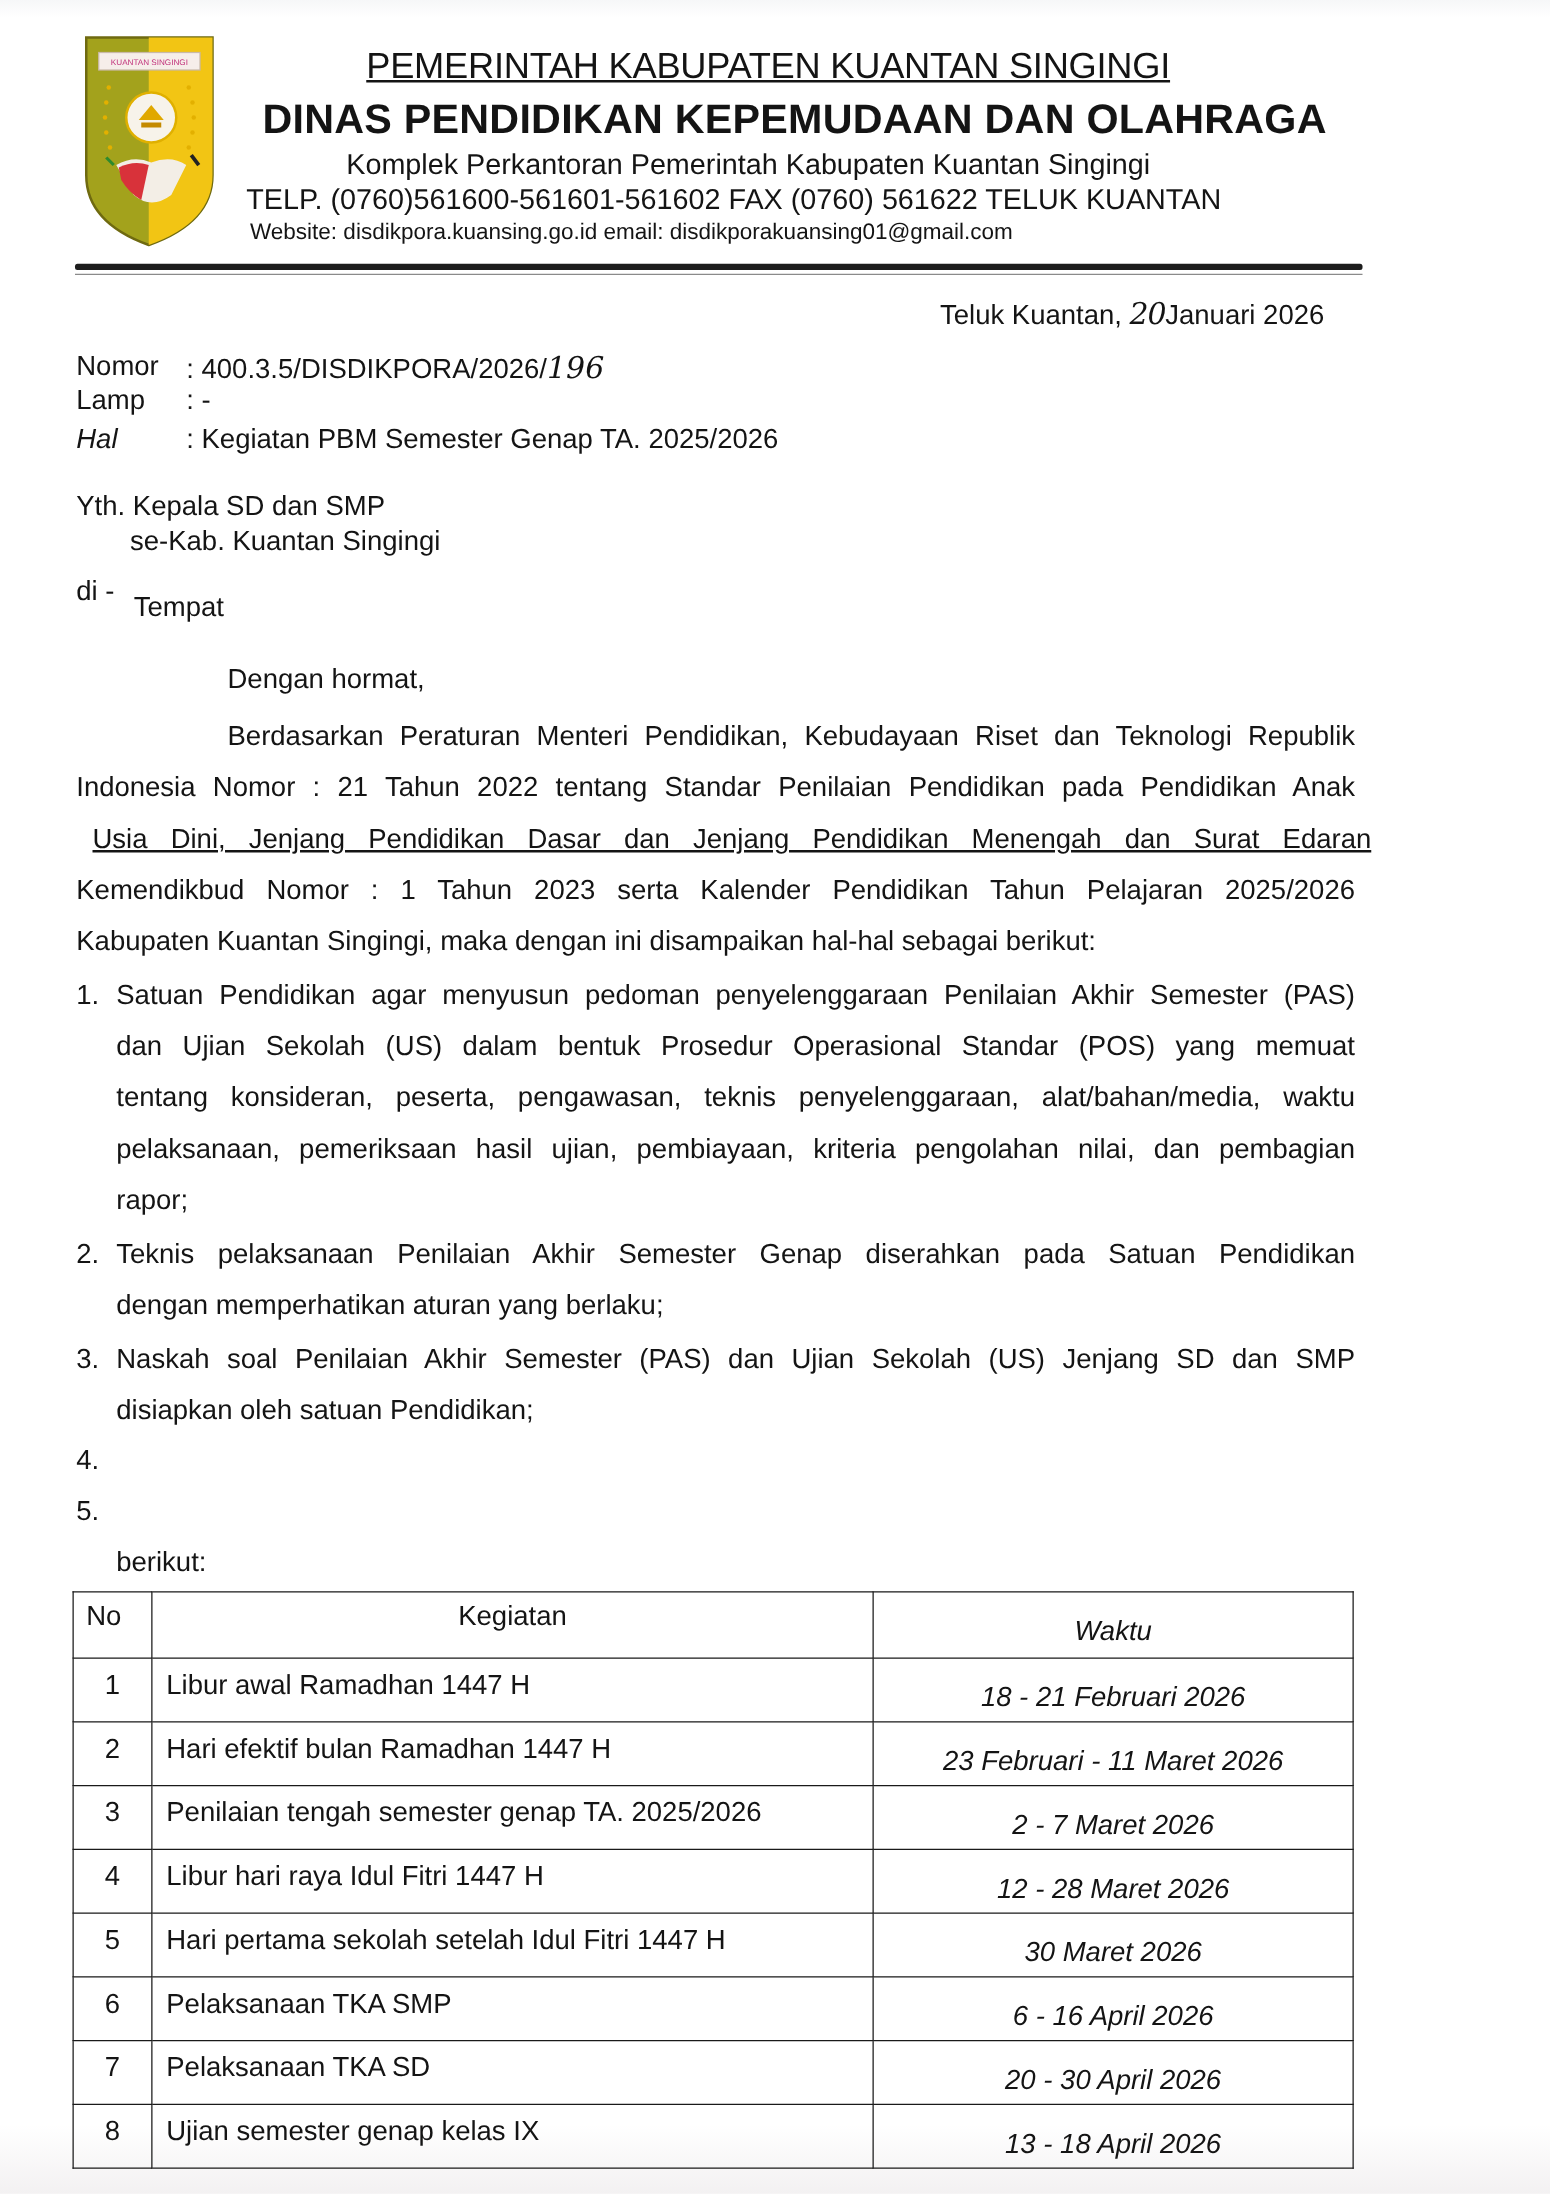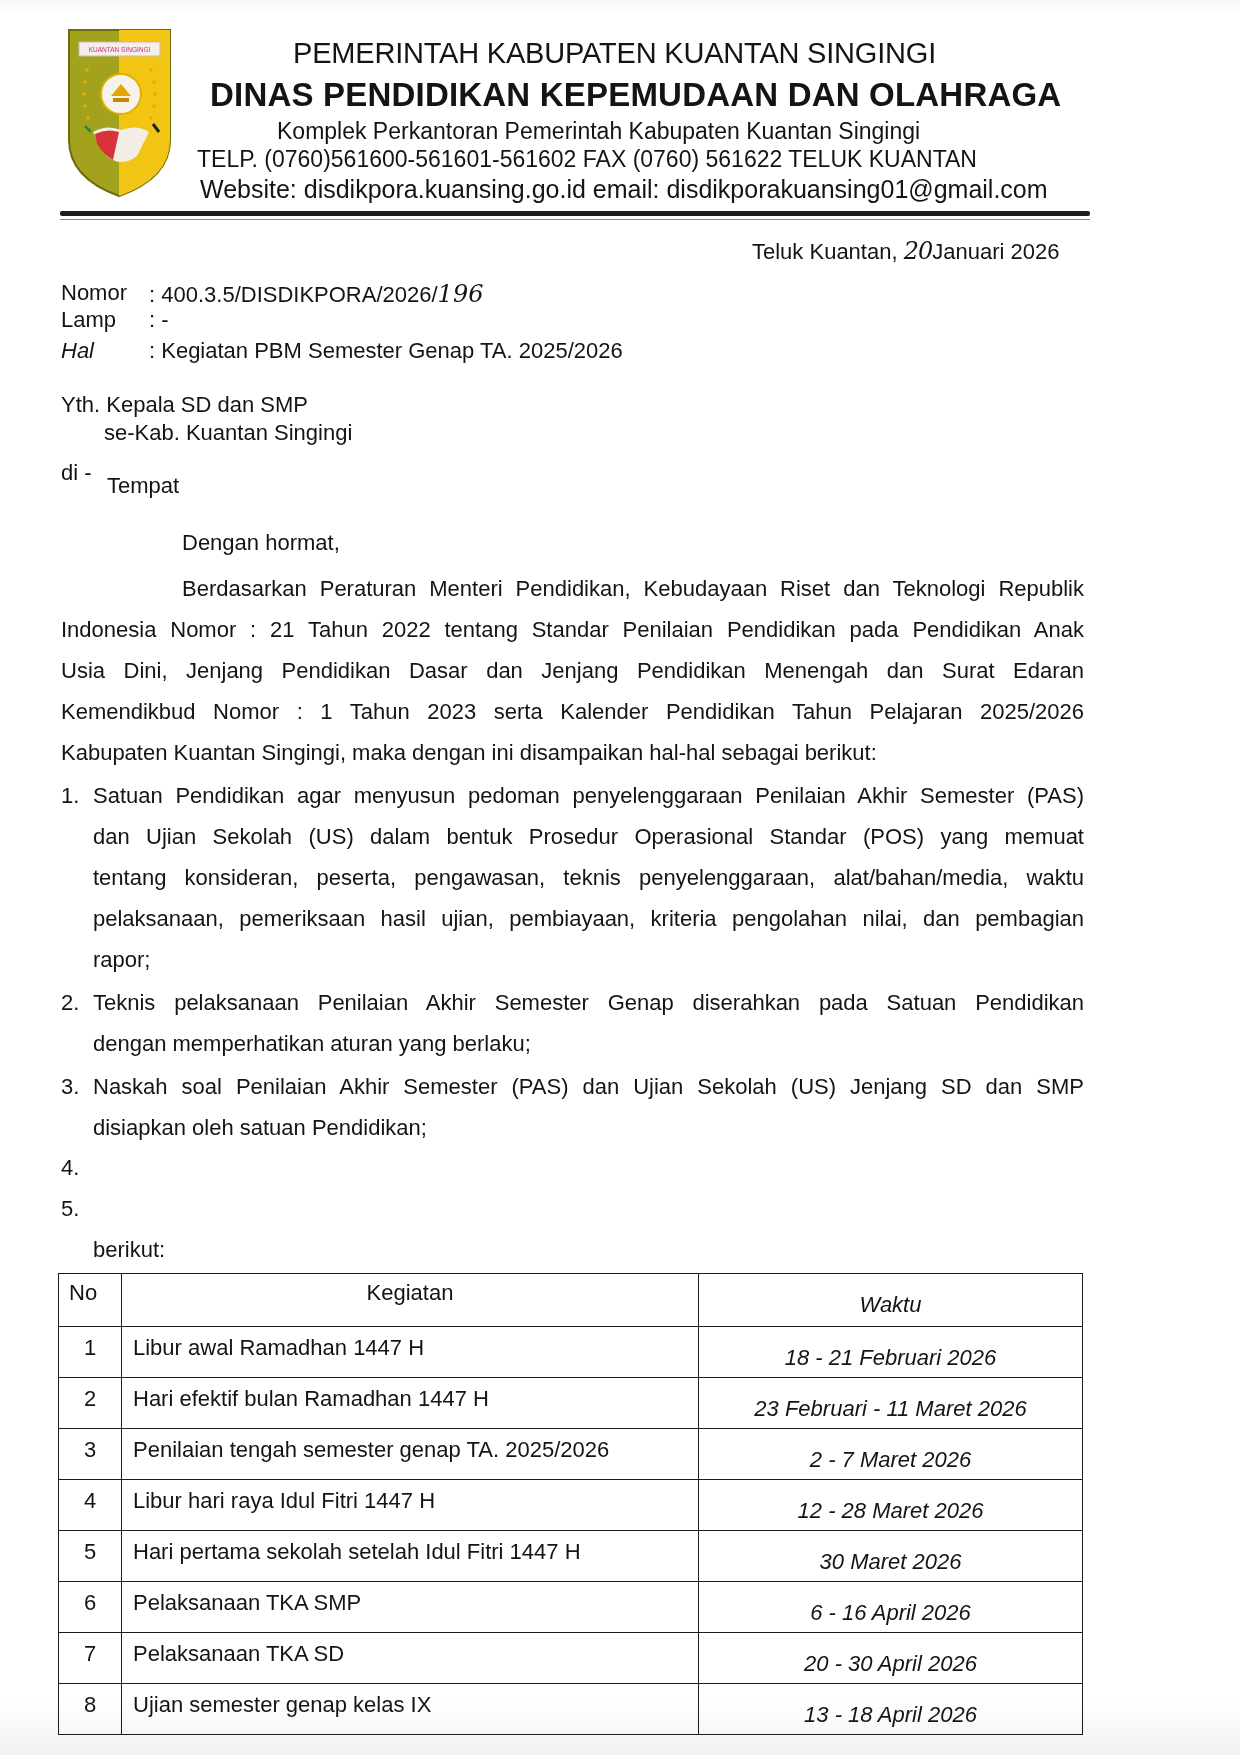--- a/index.html
+++ b/index.html
@@ -13,25 +13,25 @@
   .page {
     position: absolute; left: 0; top: 0; width: 1240px; height: 1755px;
     background: linear-gradient(180deg, #f6f7f8 0px, #ffffff 14px, #ffffff 1700px, #f3f1f2 1755px);
   }
   .abs { position: absolute; white-space: nowrap; }
 
   
   .logo { position: absolute; left: 67px; top: 28px; width: 105px; height: 170px; }
 
   
-  .lh-1 { left: 293px; top: 37px; font-size: 29px; letter-spacing: -0.2px; }
+  .lh-1 { left: 293px; top: 37px; font-size: 29px; letter-spacing: -0.2px; text-decoration: underline; }
   .lh-2 { left: 210px; top: 76px; font-size: 33px; font-weight: bold; letter-spacing: 0.2px; }
   .lh-3 { left: 277px; top: 118px; font-size: 23px; }
   .lh-4 { left: 197px; top: 146px; font-size: 23px; }
-  .lh-5 { left: 200px; top: 175px; font-size: 25px; }
+  .lh-5 { left: 200px; top: 175px; font-size: 18px; }
   .rule-thick { position: absolute; left: 60px; top: 211px; width: 1030px; height: 5px; background: #1d1d1d; border-radius: 2px; }
   .rule-thin  { position: absolute; left: 60px; top: 219px; width: 1030px; height: 1px; background: #8a8a8a; }
 
   .date { left: 752px; top: 237px; font-size: 22px; }
   .date .hand { font-family: "DejaVu Serif", serif; font-style: italic; font-size: 24px; letter-spacing: -1px; }
 
   
   .meta-label { left: 61px; font-size: 22px; }
   .meta-value { left: 149px; font-size: 22px; }
   .hand-num { font-family: "DejaVu Serif", serif; font-style: italic; font-size: 24px; }
@@ -113,21 +113,21 @@
 
   <div class="abs addr" style="left:61px; top:392px;">Yth. Kepala  SD dan SMP</div>
   <div class="abs addr" style="left:104px; top:420px;">se-Kab. Kuantan Singingi</div>
   <div class="abs addr" style="left:61px; top:460px;">di -</div>
   <div class="abs addr" style="left:107px; top:473px;">Tempat</div>
 
   <div class="abs body-line" style="left:182px; top:530px;">Dengan hormat,</div>
 
   <div class="abs body-line justify" style="left:182px; top:576px; width:902px;">Berdasarkan Peraturan Menteri Pendidikan, Kebudayaan Riset dan Teknologi Republik</div>
   <div class="abs body-line justify" style="left:61px; top:617px; width:1023px;">Indonesia Nomor : 21 Tahun 2022 tentang Standar Penilaian Pendidikan pada Pendidikan Anak</div>
-  <div class="abs body-line justify" style="left:61px; top:658px; width:1023px;">Usia Dini, Jenjang Pendidikan Dasar dan Jenjang Pendidikan Menengah dan Surat Edaran</div>
+  <div class="abs body-line justify" style="left:74px; top:658px; width:1023px;text-decoration:underline;">Usia Dini, Jenjang Pendidikan Dasar dan Jenjang Pendidikan Menengah dan Surat Edaran</div>
   <div class="abs body-line justify" style="left:61px; top:699px; width:1023px;">Kemendikbud Nomor : 1 Tahun 2023 serta Kalender Pendidikan Tahun Pelajaran 2025/2026</div>
   <div class="abs body-line" style="left:61px; top:740px;">Kabupaten Kuantan Singingi, maka dengan ini disampaikan hal-hal sebagai berikut:</div>
 
   <div class="abs body-line" style="left:61px; top:783px;">1.</div>
   <div class="abs body-line justify" style="left:93px; top:783px; width:991px;">Satuan Pendidikan agar menyusun pedoman penyelenggaraan Penilaian Akhir Semester (PAS)</div>
   <div class="abs body-line justify" style="left:93px; top:824px; width:991px;">dan Ujian Sekolah (US) dalam bentuk Prosedur Operasional Standar (POS) yang memuat</div>
   <div class="abs body-line justify" style="left:93px; top:865px; width:991px;">tentang konsideran, peserta, pengawasan, teknis penyelenggaraan, alat/bahan/media, waktu</div>
   <div class="abs body-line justify" style="left:93px; top:906px; width:991px;">pelaksanaan, pemeriksaan hasil ujian, pembiayaan, kriteria pengolahan nilai, dan pembagian</div>
   <div class="abs body-line" style="left:93px; top:947px;">rapor;</div>
 

